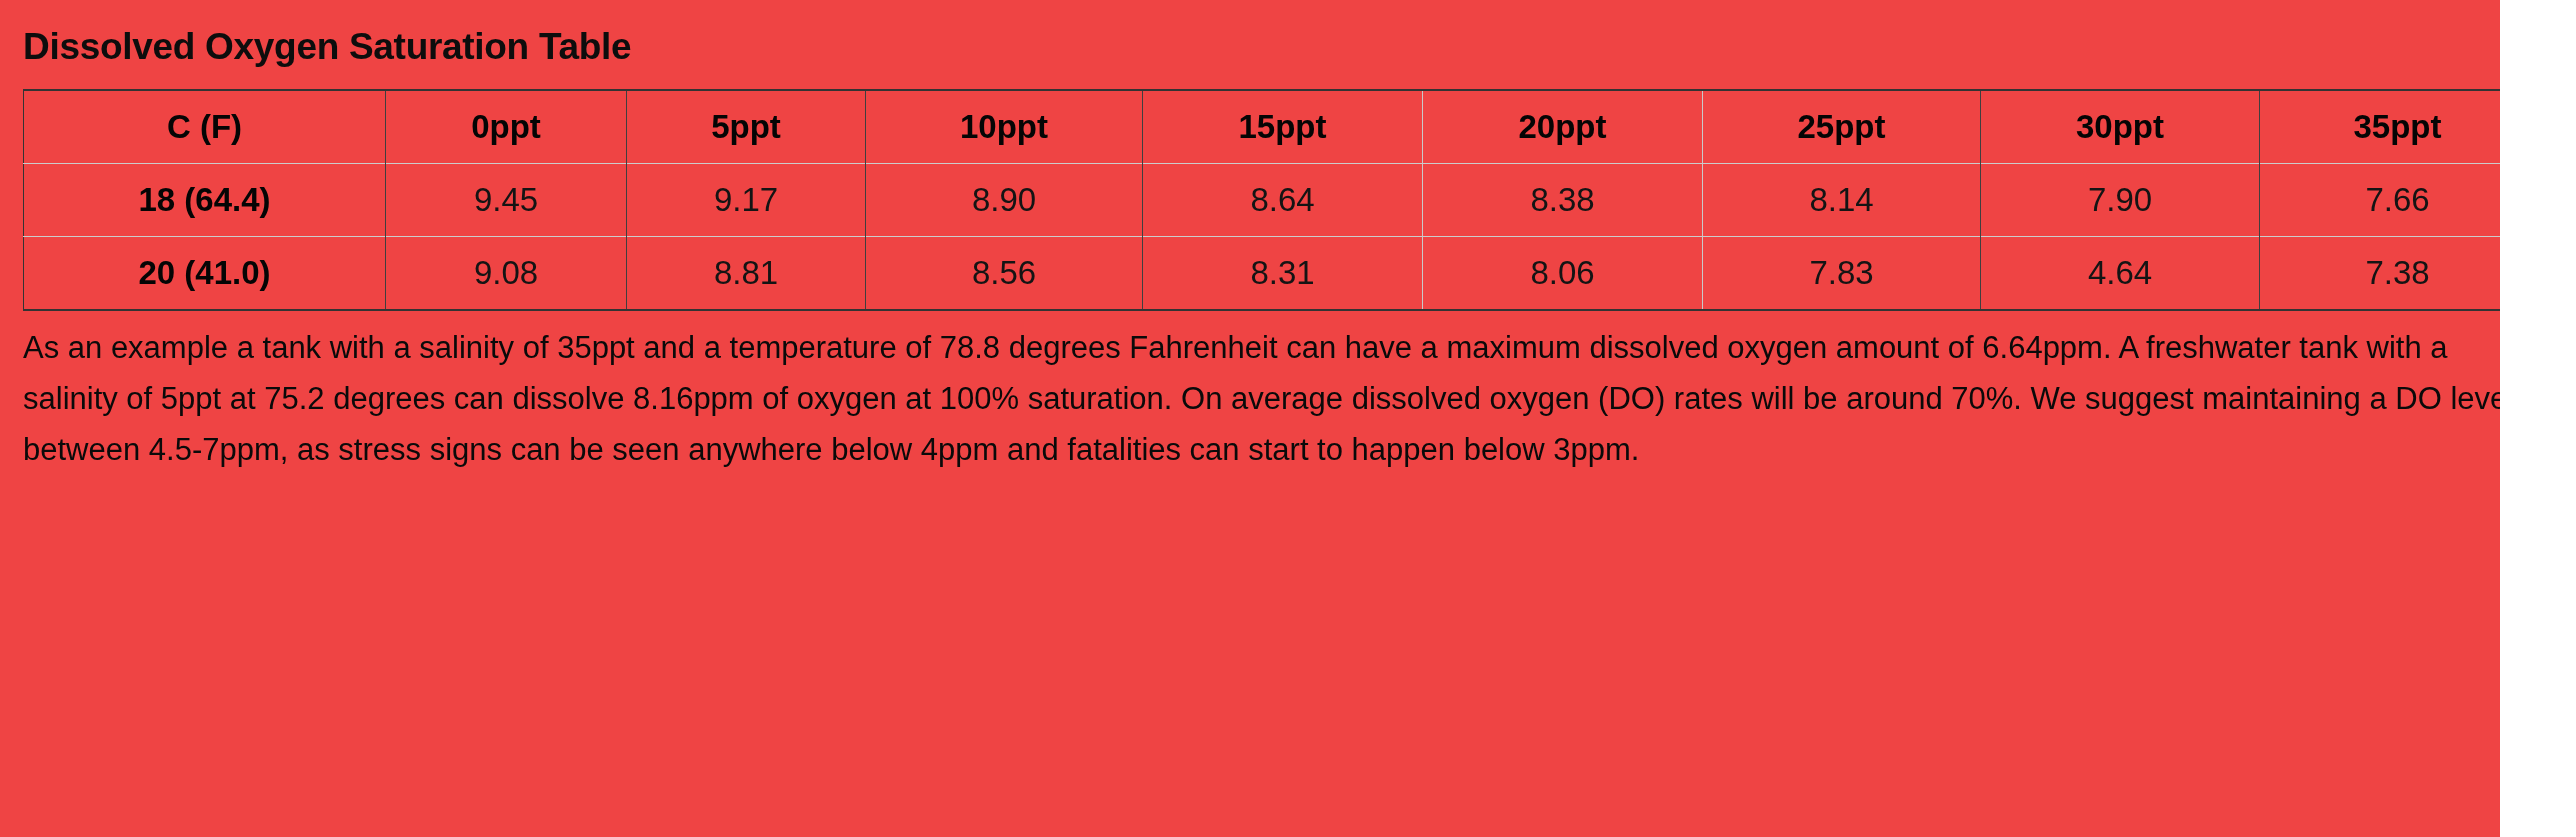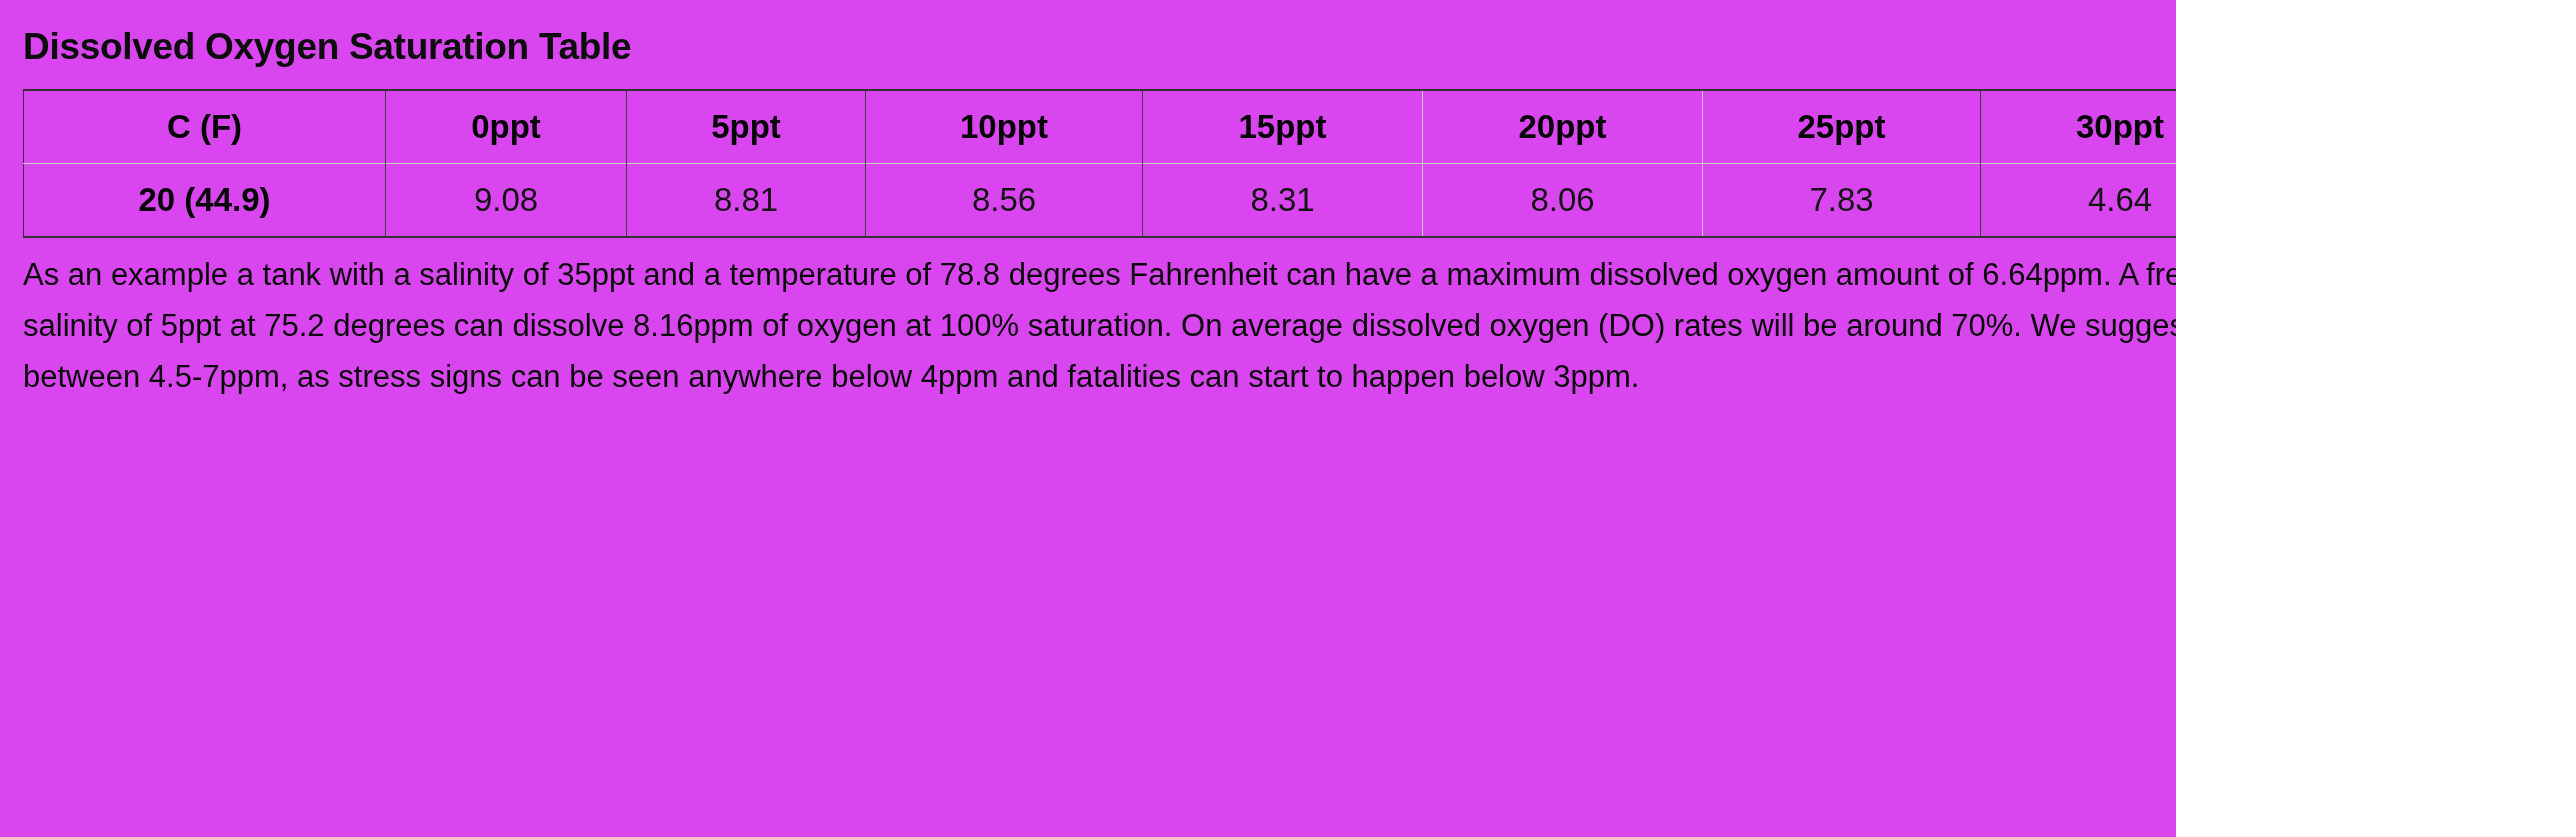--- a/index.html
+++ b/index.html
@@ -3,25 +3,25 @@
 <meta charset="utf-8">
 <style>
   html, body {
     margin: 0;
     padding: 0;
     background: #ffffff;
     font-family: "Liberation Sans", "DejaVu Sans", sans-serif;
     color: #000000;
   }
   .page {
-    width: 2176px;
+    width: 2500px;
     height: 837px;
     box-sizing: border-box;
     padding: 9.2px 40px 0 23px;
-    background: #d946ef;
+    background: #ef4444;
     overflow: hidden;
   }
   .page-title {
     margin: 16.6px 0 22px 0;
     font-size: 37px;
     line-height: 41px;
     font-weight: 700;
     color: #0d0d0d;
     letter-spacing: -0.3px;
   }
@@ -105,21 +105,32 @@
           <th>10ppt</th>
           <th>15ppt</th>
           <th>20ppt</th>
           <th>25ppt</th>
           <th>30ppt</th>
           <th>35ppt</th>
         </tr>
     </thead>
     <tbody>
         <tr>
-          <th>20 (44.9)</th>
+          <th>18 (64.4)</th>
+          <td>9.45</td>
+          <td>9.17</td>
+          <td>8.90</td>
+          <td>8.64</td>
+          <td>8.38</td>
+          <td>8.14</td>
+          <td>7.90</td>
+          <td>7.66</td>
+        </tr>
+        <tr>
+          <th>20 (41.0)</th>
           <td>9.08</td>
           <td>8.81</td>
           <td>8.56</td>
           <td>8.31</td>
           <td>8.06</td>
           <td>7.83</td>
           <td>4.64</td>
           <td>7.38</td>
         </tr>
       </tbody>

